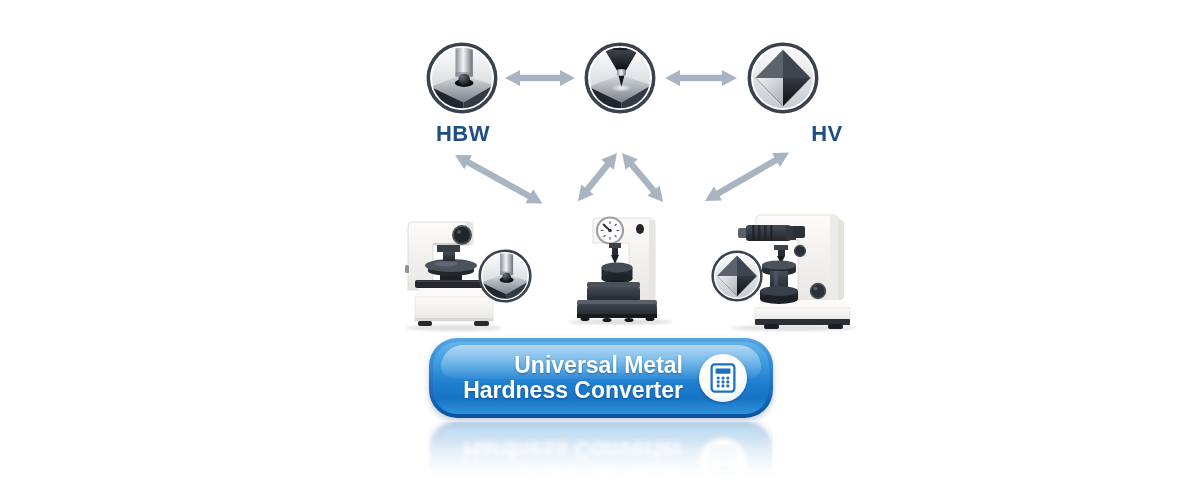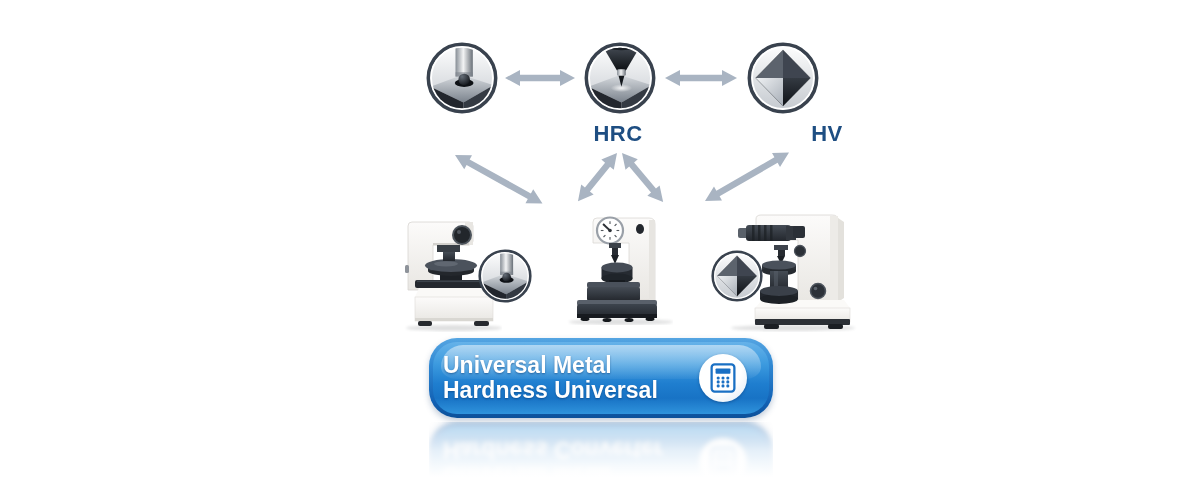--- a/index.html
+++ b/index.html
@@ -14,21 +14,21 @@
   
   .cta{position:absolute;width:344px;height:80px;border-radius:28px;cursor:pointer;
        background:linear-gradient(180deg,#55a5e2 0%,#2f87d2 35%,#1261b4 80%,#0c5099 100%);
        box-shadow:0 3px 6px rgba(30,70,120,.28);}
   .cta::before{content:"";position:absolute;inset:4px;border-radius:24px;z-index:0;
        background:linear-gradient(180deg,#66b2e9 0%,#3d9bdf 30%,#1f7ecf 58%,#1873c5 78%,#2f93dc 100%);}
   .cta::after{content:"";position:absolute;left:12px;right:12px;top:7px;height:34px;z-index:1;
        border-radius:22px 22px 16px 16px/22px 22px 12px 12px;
        background:linear-gradient(180deg,rgba(255,255,255,.5),rgba(255,255,255,.04));}
   .cta-text{position:absolute;left:14px;right:90px;top:50%;transform:translateY(-50%);
-       text-align:left;z-index:2;color:#fff;font-weight:bold;font-size:23px;line-height:25px;
+       text-align:right;z-index:2;color:#fff;font-weight:bold;font-size:23px;line-height:25px;
        text-shadow:0 1px 2px rgba(0,40,90,.45);}
   .cta-circle{position:absolute;right:26px;top:16px;width:48px;height:48px;border-radius:50%;z-index:2;
        background:radial-gradient(circle at 35% 30%,#ffffff 55%,#d9e6f2 100%);
        box-shadow:0 1px 3px rgba(0,30,80,.35);display:flex;align-items:center;justify-content:center;}
   .cta-main{left:429px;top:338px;}
 
   
   .cta-reflection{position:absolute;left:429px;top:422px;width:344px;height:58px;
        overflow:hidden;pointer-events:none;}
   .cta-reflection .clone{position:absolute;left:0;top:0;transform:scaleY(-1);
@@ -143,21 +143,21 @@
   <svg class="abs" style="left:426px;top:42px" width="72" height="72" viewBox="0 0 100 100">
       <use href="#icon-ball" xlink:href="#icon-ball"></use>
     </svg>
   <svg class="abs" style="left:584px;top:42px" width="72" height="72" viewBox="0 0 100 100">
       <use href="#icon-cone" xlink:href="#icon-cone"></use>
     </svg>
   <svg class="abs" style="left:747px;top:42px" width="72" height="72" viewBox="0 0 100 100">
       <use href="#icon-diamond" xlink:href="#icon-diamond"></use>
     </svg>
 
-  <div class="scale-label" style="left:558px;top:121px">HRC</div>
+  <div class="scale-label" style="left:403px;top:121px">HBW</div>
   <div class="scale-label" style="left:767px;top:121px">HV</div>
 
   <svg class="abs" style="left:0;top:0;pointer-events:none" width="1200" height="500" fill="#a9b4c2">
     <g transform="translate(505,78)">
       <polygon points="0,0 15,-8 15,-3.2 55,-3.2 55,-8 70,0 55,8 55,3.2 15,3.2 15,8"></polygon>
       </g>
     <g transform="translate(665,78)">
       <polygon points="0,0 15,-8 15,-3.2 57,-3.2 57,-8 72,0 57,8 57,3.2 15,3.2 15,8"></polygon>
       </g>
     <g transform="translate(455,155) rotate(29)">
@@ -272,21 +272,21 @@
   <svg class="abs" style="left:478px;top:249px" width="54" height="54" viewBox="0 0 100 100">
       <use href="#icon-ball" xlink:href="#icon-ball"></use>
     </svg>
   <svg class="abs" style="left:711px;top:250px" width="52" height="52" viewBox="0 0 100 100">
       <use href="#icon-diamond" xlink:href="#icon-diamond"></use>
     </svg>
 
   <div class="cta cta-main" role="button">
     <div class="cta-text">
       <div>Universal Metal</div>
-      <div>Hardness Universal</div>
+      <div>Hardness Converter</div>
     </div>
     <div class="cta-circle">
       <svg width="28" height="32" viewBox="0 0 32 36">
         <rect x="3" y="2.5" width="26" height="31" rx="3.5" fill="none" stroke="#1a70c4" stroke-width="2.6"></rect>
         <rect x="7.5" y="7" width="17" height="6" rx="1" fill="#1a70c4"></rect>
         <g fill="#1a70c4">
           <circle cx="10.5" cy="18" r="1.8"></circle>
             <circle cx="16" cy="18" r="1.8"></circle>
             <circle cx="21.5" cy="18" r="1.8"></circle>
           <circle cx="10.5" cy="22.5" r="1.8"></circle>

